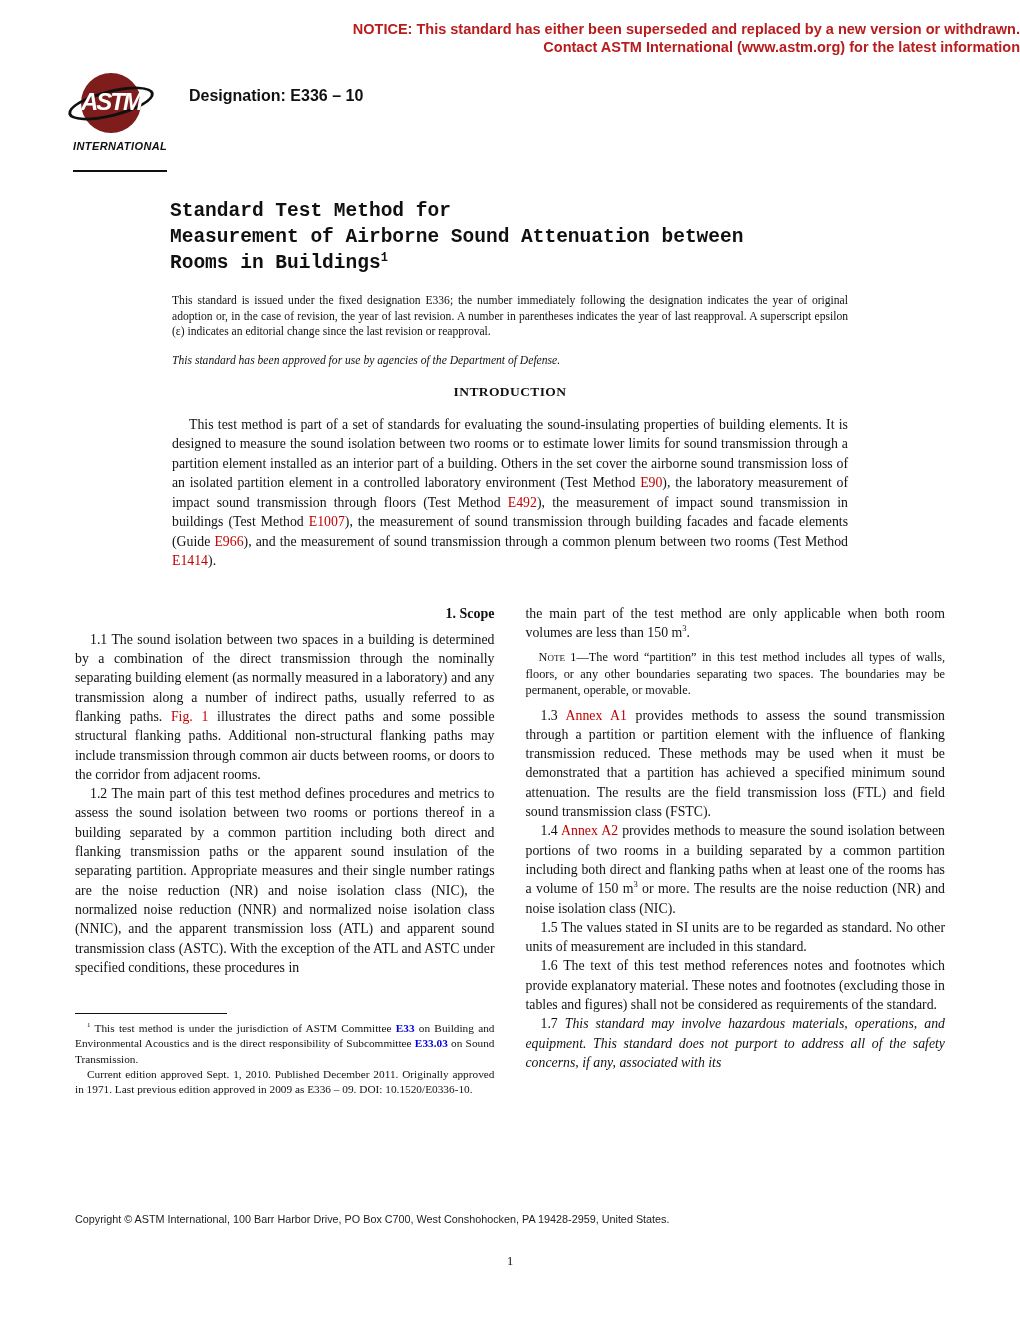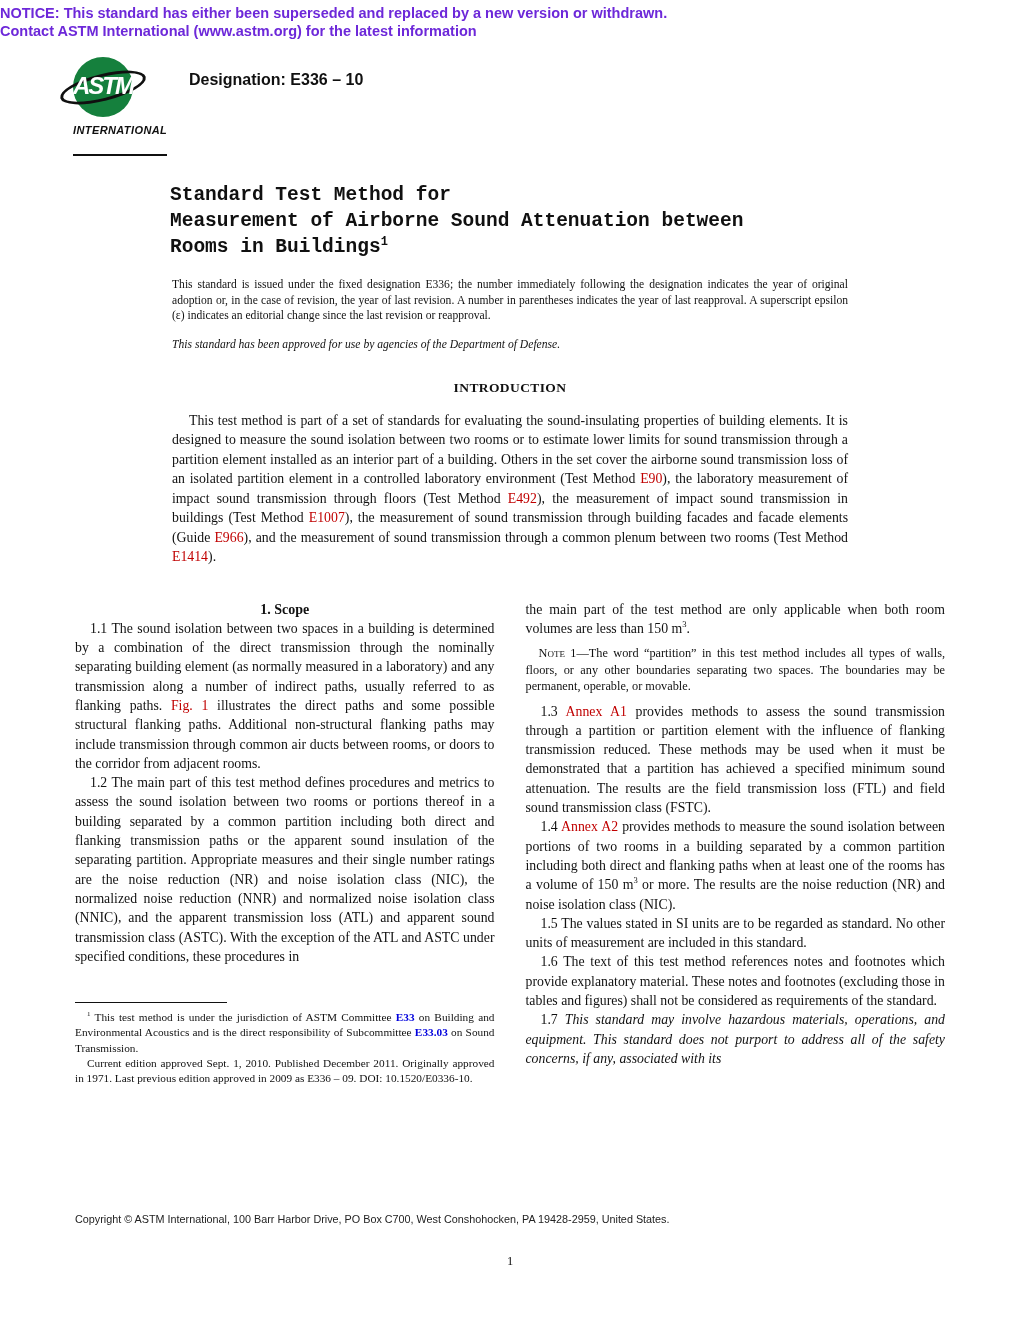--- a/index.html
+++ b/index.html
@@ -4,28 +4,28 @@
 <style>
   * { margin:0; padding:0; box-sizing:border-box; }
   html,body { background:#ffffff; }
   .page {
     position:relative; width:1020px; height:1320px; margin:0 auto;
     background:#ffffff; color:#111;
     font-family:"Liberation Serif", serif; overflow:hidden;
   }
   
   .notice {
-    padding-top:4px; text-align:left;
+    padding-top:20px; text-align:right;
     font-family:"Liberation Sans", sans-serif; font-weight:bold;
-    font-size:14.5px; line-height:18px; color:#6d28d9;
+    font-size:14.5px; line-height:18px; color:#b91c1c;
   }
   
   .header-row { display:flex; align-items:flex-start; margin:17px 0 0 73px; }
   .logo { width:100px; flex:0 0 auto; }
-  .logo-globe { position:relative; width:60px; height:60px; background:#15803d; border-radius:50%; margin-left:0; }
+  .logo-globe { position:relative; width:60px; height:60px; background:#7f1d1d; border-radius:50%; margin-left:8px; }
   .logo-orbit {
     position:absolute; left:-14px; top:17px; width:88px; height:27px;
     border:3px solid #101010; border-radius:50%; transform:rotate(-14deg);
   }
   .logo-astm {
     position:absolute; width:100%; text-align:center; top:15px; color:#ffffff;
     font-family:"Liberation Sans", sans-serif; font-weight:bold; font-style:italic;
     font-size:24px; letter-spacing:-2px;
   }
   .logo-intl {
@@ -43,26 +43,26 @@
     margin:26px 170px 0 170px;
     font-family:"Liberation Sans", sans-serif; font-weight:bold;
     font-size:19.5px; line-height:26px; color:#101010;
   }
   .title-block .line { display:block;font-family:Liberation Mono, monospace; }
   .title-block sup { font-size:12px; vertical-align:super; line-height:0; }
   
   .issuance { margin:17px 172px 0 172px; font-size:11.6px; line-height:15.5px; text-align:justify; }
   .dod { margin:13px 172px 0 172px; font-size:11.6px; line-height:15px; font-style:italic; }
   
-  .intro-heading { margin-top:28px; text-align:center; font-weight:bold; font-size:13.5px; letter-spacing:0.4px; }
+  .intro-heading { margin-top:16px; text-align:center; font-weight:bold; font-size:13.5px; letter-spacing:0.4px; }
   .intro-para { margin:15px 172px 0 172px; font-size:13.8px; line-height:19.5px; text-align:justify; text-indent:17px; }
   
   .columns { display:flex; margin:33px 75px 0 75px; gap:31px; }
   .col { width:420px; font-size:13.8px; line-height:19.3px; text-align:justify; }
-  .scope-heading { font-weight:bold; font-size:14px; text-align:center; }
+  .scope-heading { font-weight:bold; font-size:14px; margin-bottom:7px; text-align:right; }
   .col p { margin:0; }
   .body-para { text-indent:15px; }
   .cont-para { text-indent:0; }
   .note-para { font-size:12.3px; line-height:16.5px; margin:7px 0 7px 0 !important; text-indent:13px; }
   .smallcaps { font-variant:small-caps; }
   .link { color:#c00000; }
   .bluelink { color:#0000dd; font-weight:bold; }
   .italic { font-style:italic; }
   sup.sup, .sup { font-size:0.62em; vertical-align:super; line-height:0; }
   

